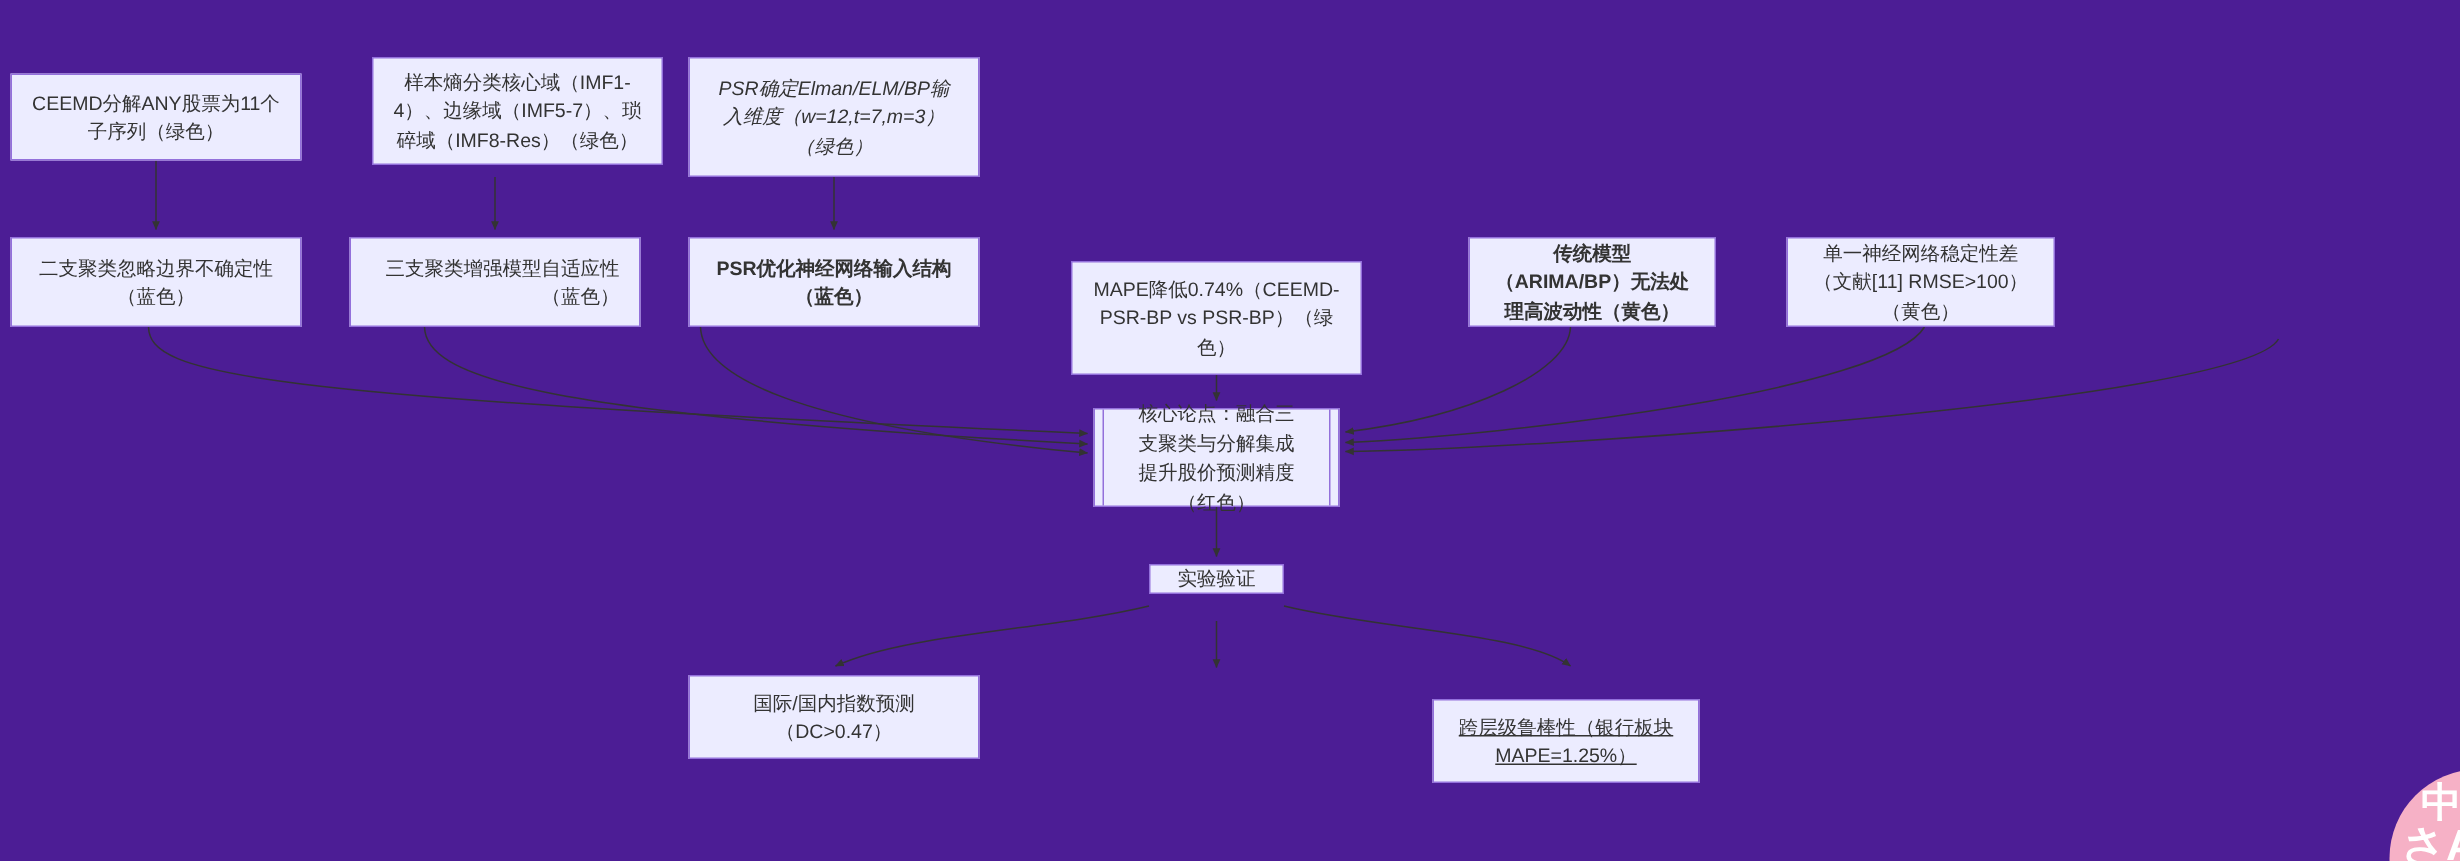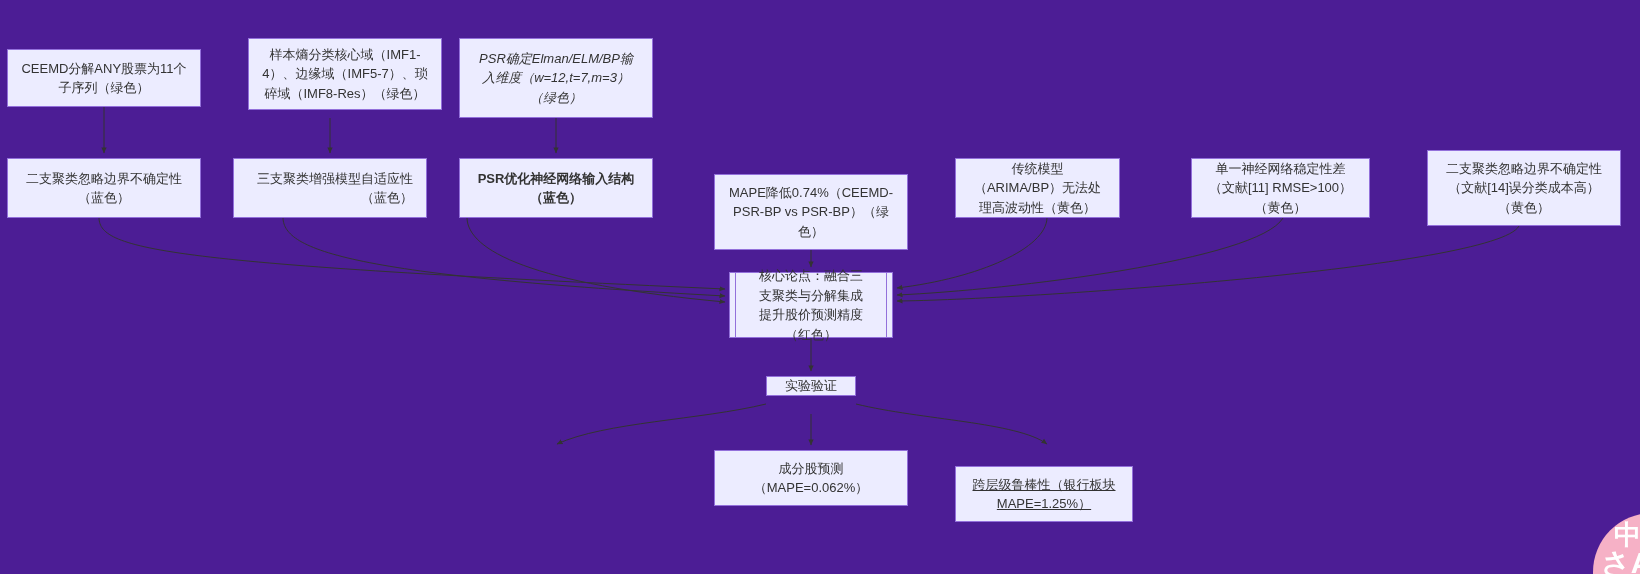--- a/index.html
+++ b/index.html
@@ -73,40 +73,37 @@
   </div>
   <div class="node" style="left:233px; top:158px; width:194px; height:60px;text-align:right;">
     <span>三支聚类增强模型自适应性（蓝色）</span>
   </div>
   <div class="node" style="left:459px; top:158px; width:194px; height:60px;font-weight:bold;">
     <span>PSR优化神经网络输入结构（蓝色）</span>
   </div>
   <div class="node" style="left:714px; top:150px; width:194px; height:76px;margin-top:24px;">
     <span>MAPE降低0.74%（CEEMD-PSR-BP vs PSR-BP）（绿色）</span>
   </div>
-  <div class="node" style="left:955px; top:158px; width:165px; height:60px;">
+  <div class="node" style="left:979px; top:158px; width:165px; height:60px;font-weight:bold;">
     <span>传统模型（ARIMA/BP）无法处理高波动性（黄色）</span>
   </div>
   <div class="node" style="left:1191px; top:158px; width:179px; height:60px;">
     <span>单一神经网络稳定性差（文献[11] RMSE&gt;100）（黄色）</span>
-  </div>
-  <div class="node" style="left:1427px; top:150px; width:194px; height:76px;">
-    <span>二支聚类忽略边界不确定性（文献[14]误分类成本高）（黄色）</span>
   </div>
 
   <div class="node subroutine" style="left:729px; top:272px; width:164px; height:66px; padding:0 24px;">
     <span>核心论点：融合三支聚类与分解集成提升股价预测精度（红色）</span>
   </div>
 
   <div class="node" style="left:766px; top:376px; width:90px; height:20px; padding:0 6px;">
     <span>实验验证</span>
   </div>
 
-  <div class="node" style="left:714px; top:450px; width:194px; height:56px;">
-    <span>成分股预测（MAPE=0.062%）</span>
+  <div class="node" style="left:459px; top:450px; width:194px; height:56px;">
+    <span>国际/国内指数预测（DC&gt;0.47）</span>
   </div>
   <div class="node" style="left:955px; top:466px; width:178px; height:56px;text-decoration:underline;">
     <span>跨层级鲁棒性（银行板块MAPE=1.25%）</span>
   </div>
 
   <div class="badge">
     <span class="t1">中</span>
     <span class="t2">さA</span>
   </div>
 

